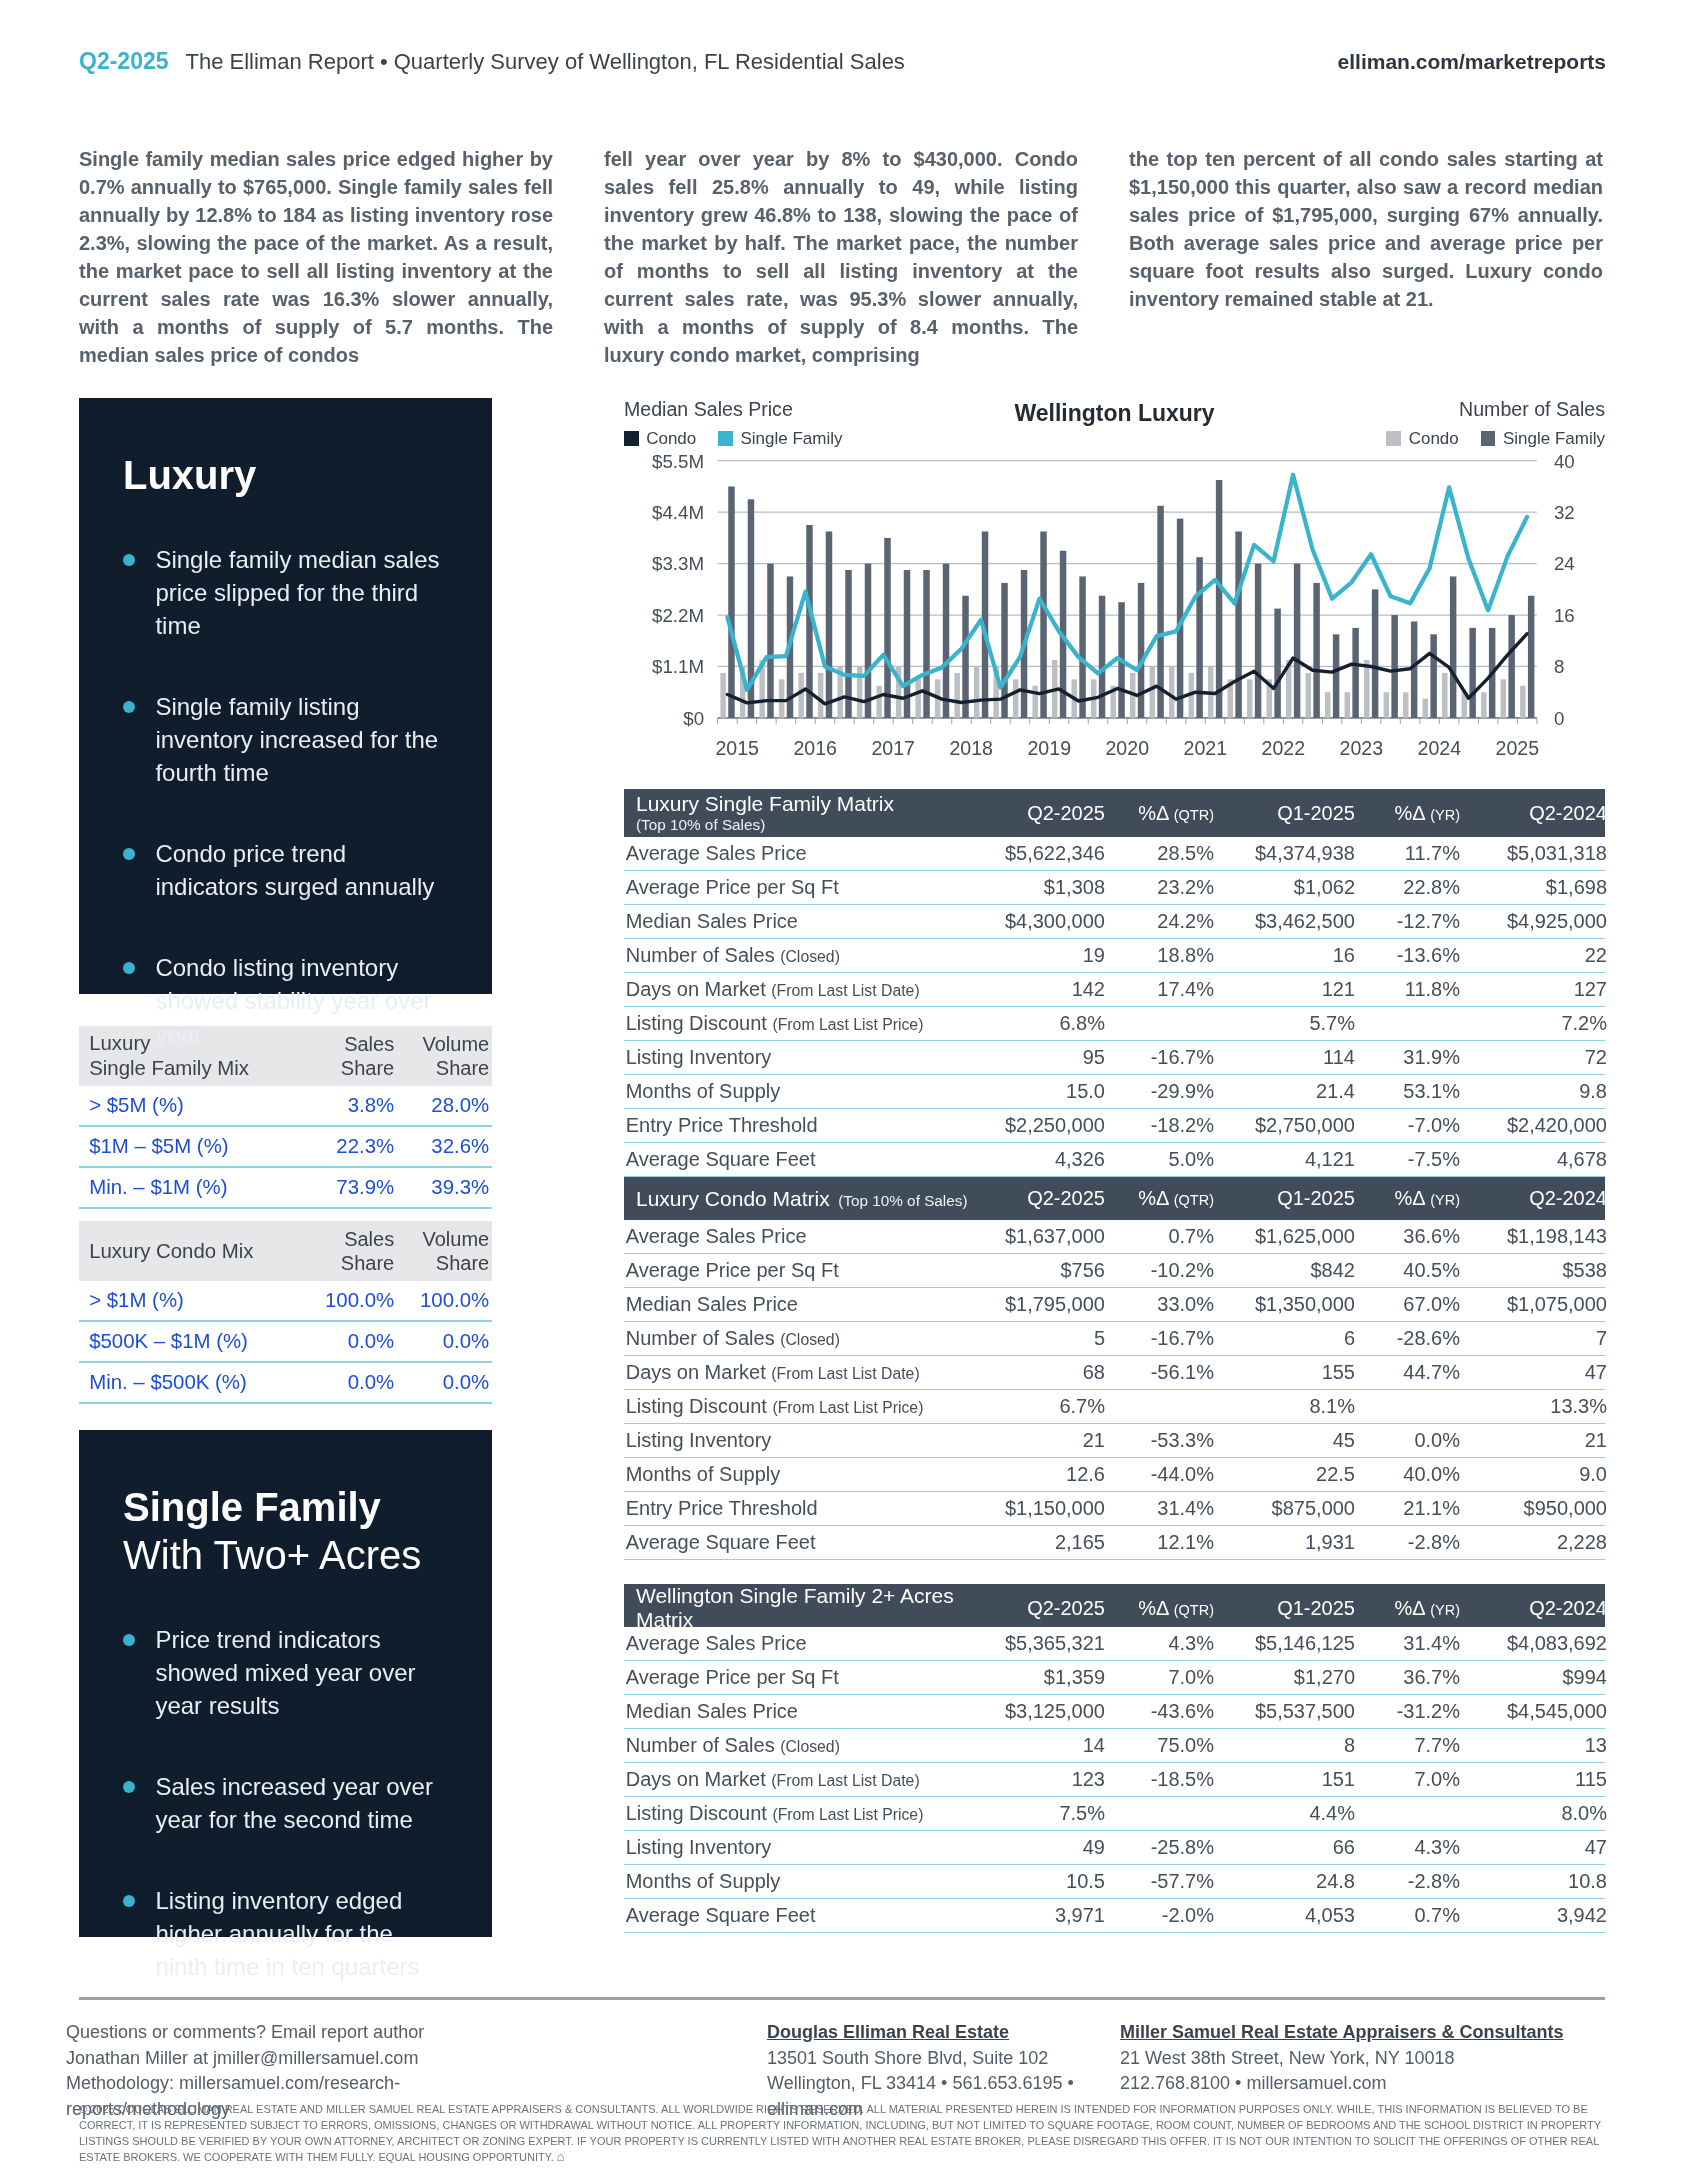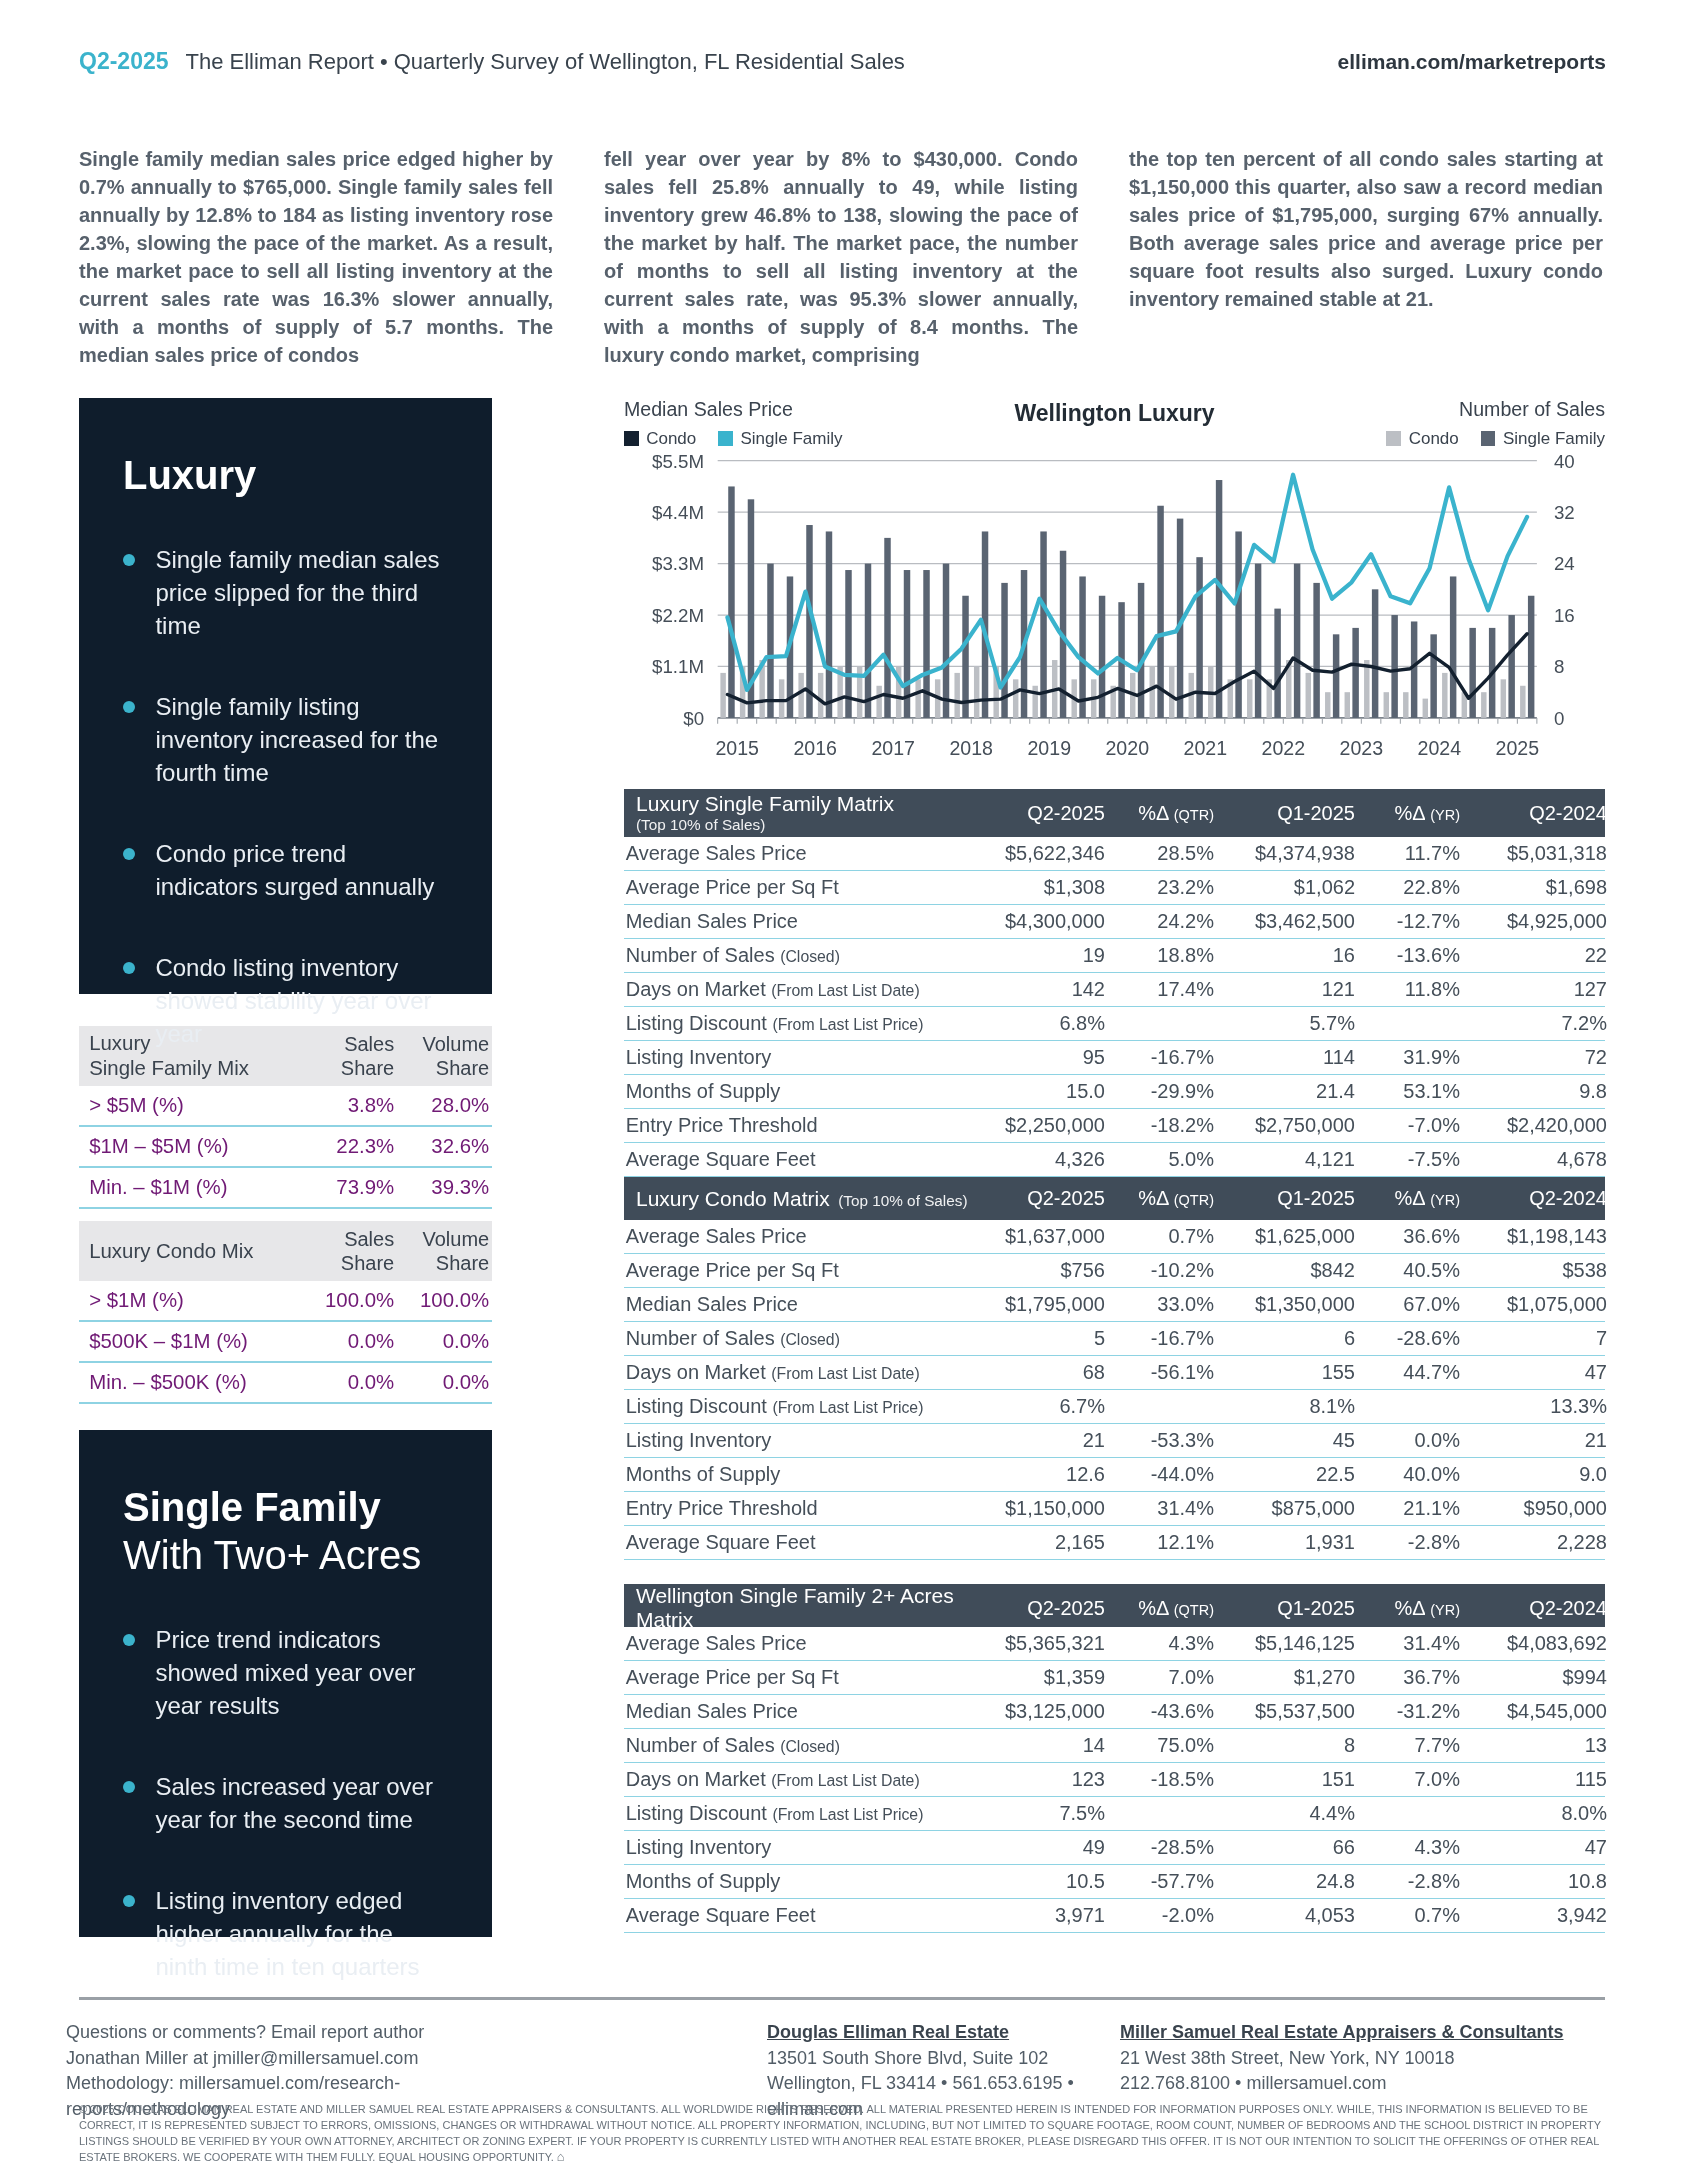--- a/index.html
+++ b/index.html
@@ -26,21 +26,21 @@
   .panel ul{list-style:none;margin:0;padding:0;}
   .panel li{display:flex;gap:20.4px;margin-bottom:48px;font-size:24px;line-height:33px;color:#e9eef3;}
   .dot{flex:none;width:12px;height:12px;border-radius:50%;background:#3bb3cc;margin-top:11px;}
 
   
   .mix{margin-top:32px;}
   .mix + .mix{margin-top:12px;}
   .mix-head{background:#e7e7e9;display:grid;grid-template-columns:186px 119px 95px;align-items:center;height:60px;padding:0 12.8px 0 10.2px;box-sizing:border-box;}
   .mix-title{font-size:20.4px;color:#3a434e;white-space:pre-line;line-height:25px;}
   .mix-ch{font-size:20px;color:#3a434e;text-align:right;white-space:pre-line;line-height:24px;}
-  .mix-row{display:grid;grid-template-columns:186px 119px 95px;align-items:center;height:41px;border-bottom:2.6px solid #8ed3e3;padding:0 12.8px 0 10.2px;box-sizing:border-box;font-size:20.4px;color:#701a75;}
+  .mix-row{display:grid;grid-template-columns:186px 119px 95px;align-items:center;height:41px;border-bottom:2.6px solid #8ed3e3;padding:0 12.8px 0 10.2px;box-sizing:border-box;font-size:20.4px;color:#1d4ed8;}
   .mix-val{text-align:right;}
 
   
   .main{position:absolute;left:624px;top:398px;width:981px;}
 
   
   .chart-head{display:flex;justify-content:space-between;height:49px;}
   .ch-grp{width:307px;}
   .ch-grp.r{text-align:right;}
   .ch-axis-title{font-size:19.6px;color:#3a434e;margin-bottom:7.7px;}
@@ -651,21 +651,21 @@
           <div class="mx-label">Listing Discount <span class="mx-note">(From Last List Price)</span></div>
           <div class="mx-val">7.5%</div>
           <div class="mx-val"></div>
           <div class="mx-val">4.4%</div>
           <div class="mx-val"></div>
           <div class="mx-val">8.0%</div>
         </div>
         <div class="mx-row">
           <div class="mx-label">Listing Inventory</div>
           <div class="mx-val">49</div>
-          <div class="mx-val">-28.5%</div>
+          <div class="mx-val">-25.8%</div>
           <div class="mx-val">66</div>
           <div class="mx-val">4.3%</div>
           <div class="mx-val">47</div>
         </div>
         <div class="mx-row">
           <div class="mx-label">Months of Supply</div>
           <div class="mx-val">10.5</div>
           <div class="mx-val">-57.7%</div>
           <div class="mx-val">24.8</div>
           <div class="mx-val">-2.8%</div>

